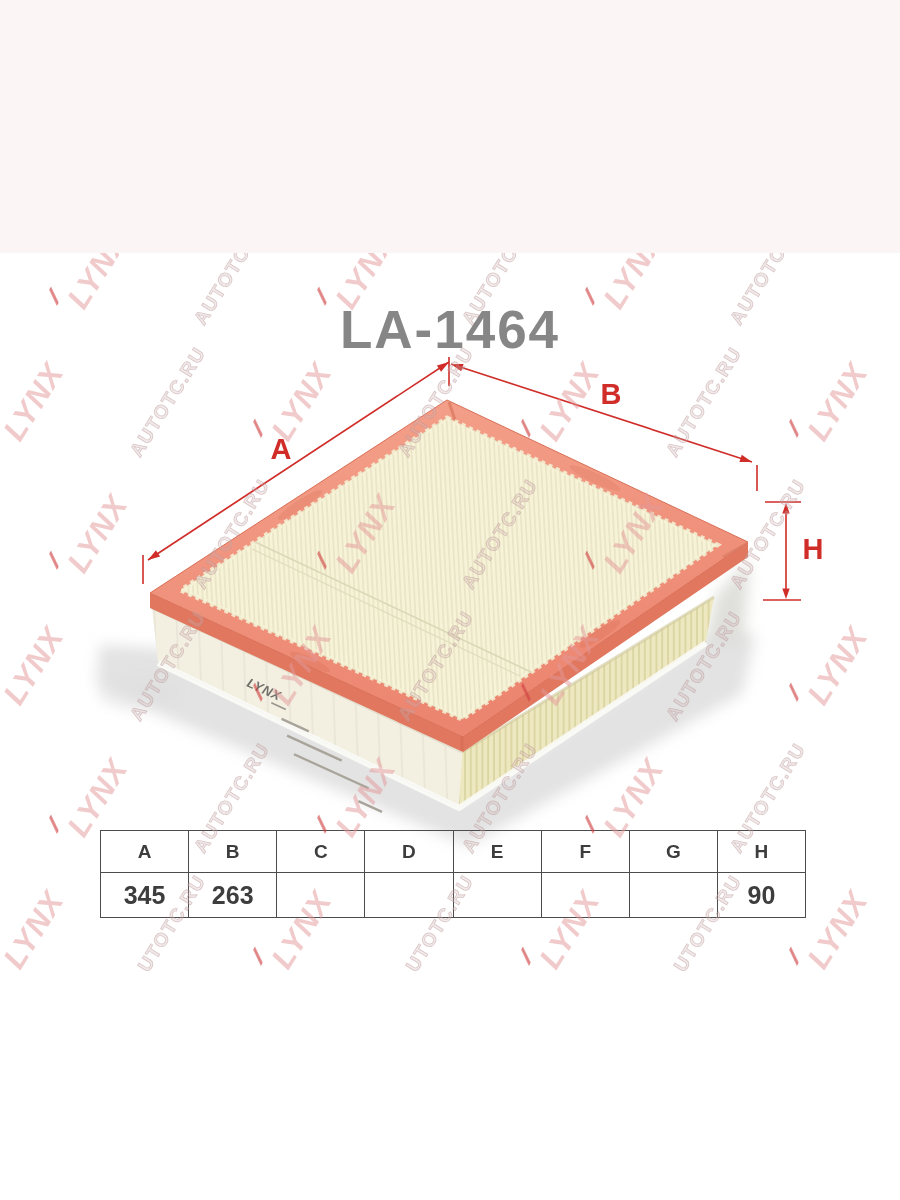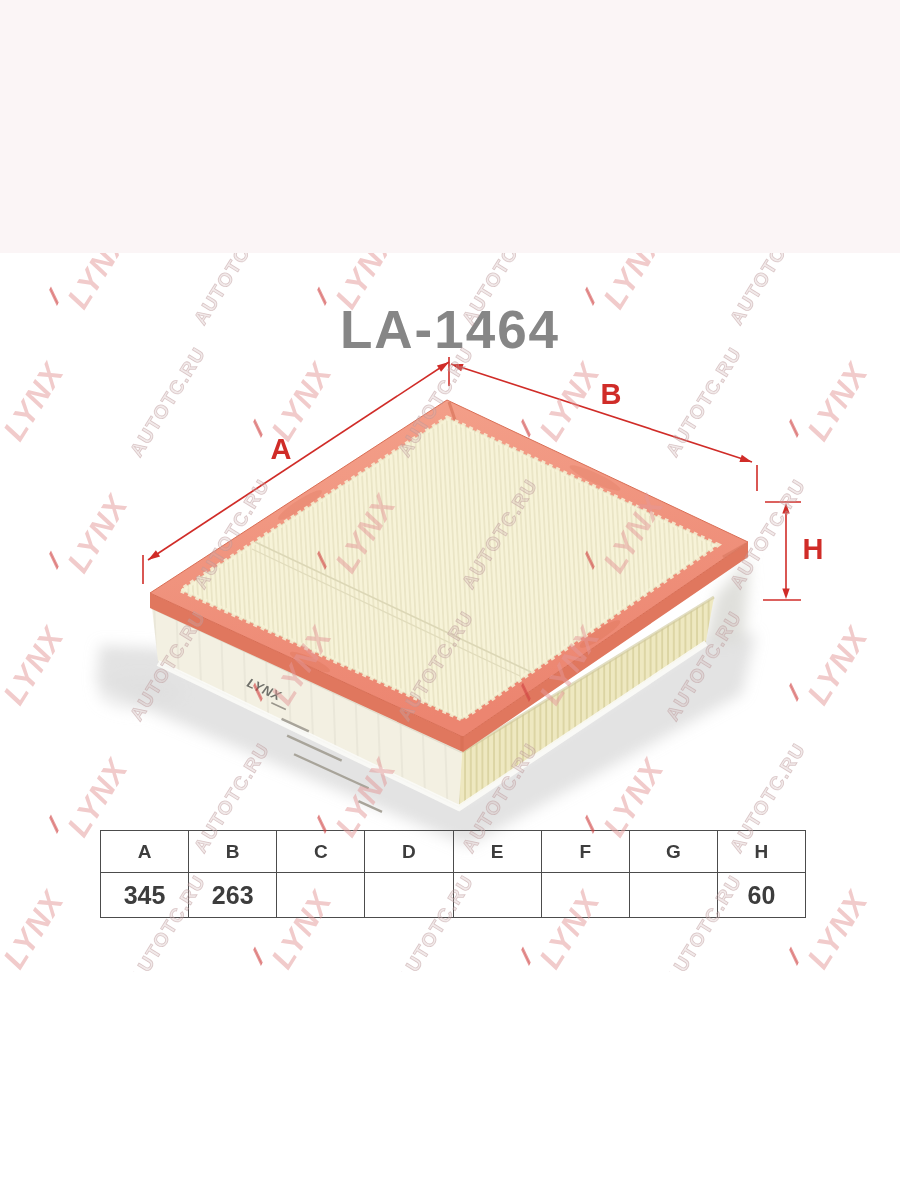--- a/index.html
+++ b/index.html
@@ -154,21 +154,21 @@
     </thead>
     <tbody>
       <tr>
           <td>345</td>
           <td>263</td>
           <td></td>
           <td></td>
           <td></td>
           <td></td>
           <td></td>
-          <td>60</td>
+          <td>90</td>
         </tr>
     </tbody>
   </table>
 
   <div class="wm-layer">
       <div class="wm wm-site" style="left: -36px; top: 17px;">AUTOTC.RU</div>
       <div class="wm wm-brand" style="left: 98px; top: 17px;">LYNX<span class="wm-slash">∕∕</span></div>
       <div class="wm wm-site" style="left: 232px; top: 17px;">AUTOTC.RU</div>
       <div class="wm wm-brand" style="left: 366px; top: 17px;">LYNX<span class="wm-slash">∕∕</span></div>
       <div class="wm wm-site" style="left: 500px; top: 17px;">AUTOTC.RU</div>

